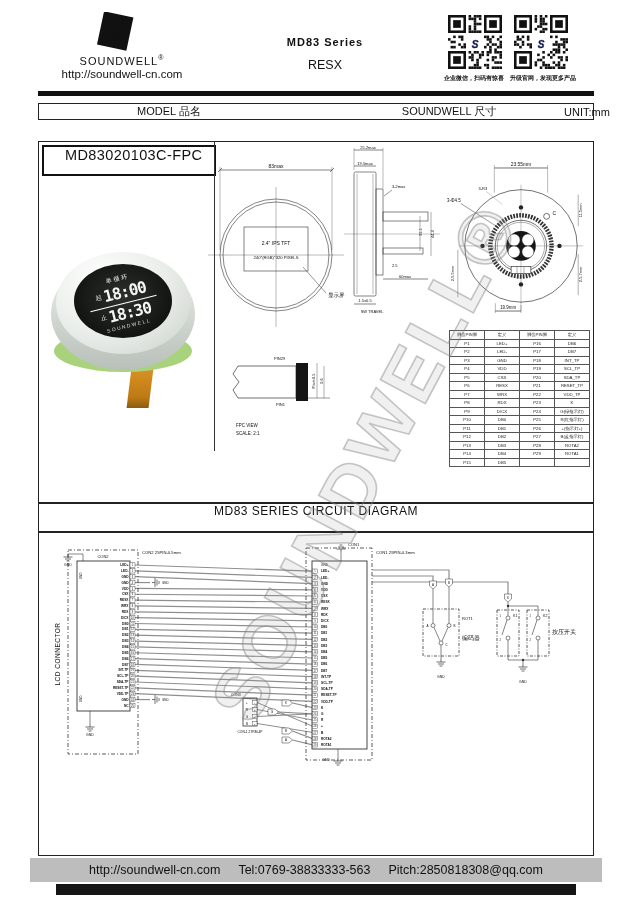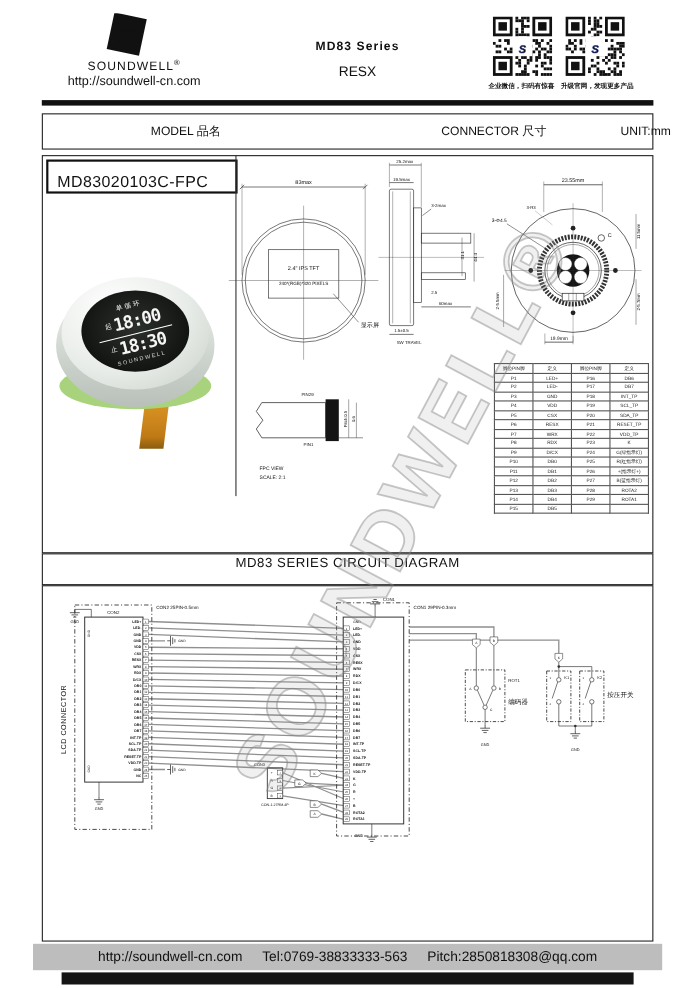--- a/index.html
+++ b/index.html
@@ -10,25 +10,25 @@
   svg text{fill:#111;}
   .box{border:1.2px solid #222;box-sizing:border-box;}
   
   #brand-line{left:52px;top:54px;width:140px;text-align:center;font-size:11px;letter-spacing:1px;}
   #brand-url{left:36px;top:68px;width:172px;text-align:center;font-size:11.5px;}
   #doc-title{left:225px;top:36px;width:200px;text-align:center;font-size:11px;font-weight:bold;letter-spacing:1px;}
   #doc-subtitle{left:225px;top:58px;width:200px;text-align:center;font-size:12.5px;}
   .qr-cap{top:74px;font-size:6px;font-weight:bold;text-align:center;}
   #top-rule{left:38px;top:91px;width:556px;height:5px;background:#111;}
   
-  #spec-row{left:38px;top:103px;width:556px;height:33px;display:flex;align-items:center;font-size:11px;}
+  #spec-row{left:38px;top:103px;width:556px;height:17px;display:flex;align-items:center;font-size:11px;}
   
   #main-box{left:38px;top:141px;width:556px;height:362px;}
   #model-box{left:42px;top:145px;width:174px;height:31px;border:2px solid #111;box-sizing:border-box;
-             display:flex;align-items:flex-end;padding-left:8px;font-size:14.5px;letter-spacing:.4px;}
+             display:flex;align-items:flex-start;padding-left:21px;font-size:14.5px;letter-spacing:.4px;}
   #col-divider{left:214px;top:141px;width:1px;height:310px;background:#333;}
   
   #photo{left:46px;top:232px;width:155px;height:178px;}
   #photo *{position:absolute;box-sizing:border-box;}
   #fpc-tail{left:84px;top:120px;width:22px;height:56px;background:linear-gradient(180deg,#e5a02b 0%,#c07a15 80%,#8a5c0e 100%);transform:skewX(-7deg);}
   #puck-rim{left:8px;top:98px;width:138px;height:42px;border-radius:50%;background:#a8d37c;}
   #puck-body{left:5px;top:26px;width:144px;height:112px;border-radius:50%;background:linear-gradient(180deg,#f2f5f2,#cdd3cd 60%,#b9c0b9);}
   #puck-top{left:10px;top:20px;width:134px;height:102px;border-radius:50%;background:radial-gradient(ellipse at 35% 28%,#ffffff 0%,#e8ece8 55%,#c8cfc8 100%);}
   #disp{left:28px;top:32px;width:98px;height:74px;border-radius:50%;background:radial-gradient(ellipse at 50% 45%,#2c302c 0%,#121412 72%);
         display:flex;align-items:center;justify-content:center;overflow:hidden;}
@@ -327,21 +327,21 @@
       <rect x="16.099999999999998" y="16.099999999999998" width="16.099999999999998" height="16.099999999999998" fill="#fff"></rect>
       <text x="24.15" y="29.9" font-size="9" text-anchor="middle" font-weight="bold" font-style="italic" fill="#d4342c" stroke="#2b3e9e" stroke-width="0.4">S</text>
     </svg>
   <div class="abs qr-cap" style="left:440px;width:68px">企业微信，扫码有惊喜</div>
   <div class="abs qr-cap" style="left:508px;width:70px">升级官网，发现更多产品</div>
 
   <div class="abs" id="top-rule"></div>
 
   <div class="abs box" id="spec-row">
     <span class="abs" style="left:55px;width:150px;text-align:center">MODEL 品名</span>
-    <span class="abs" style="left:310px;width:200px;text-align:center">CONNECTOR 尺寸</span>
+    <span class="abs" style="left:310px;width:200px;text-align:center">SOUNDWELL 尺寸</span>
     <span class="abs" style="left:498px;width:100px;text-align:center">UNIT:mm</span>
   </div>
 
   <div class="abs box" id="main-box"></div>
   <div class="abs" id="model-box">
     <span>MD83020103C-FPC</span>
   </div>
   <div class="abs" id="col-divider"></div>
 
   <div class="abs" id="photo">

